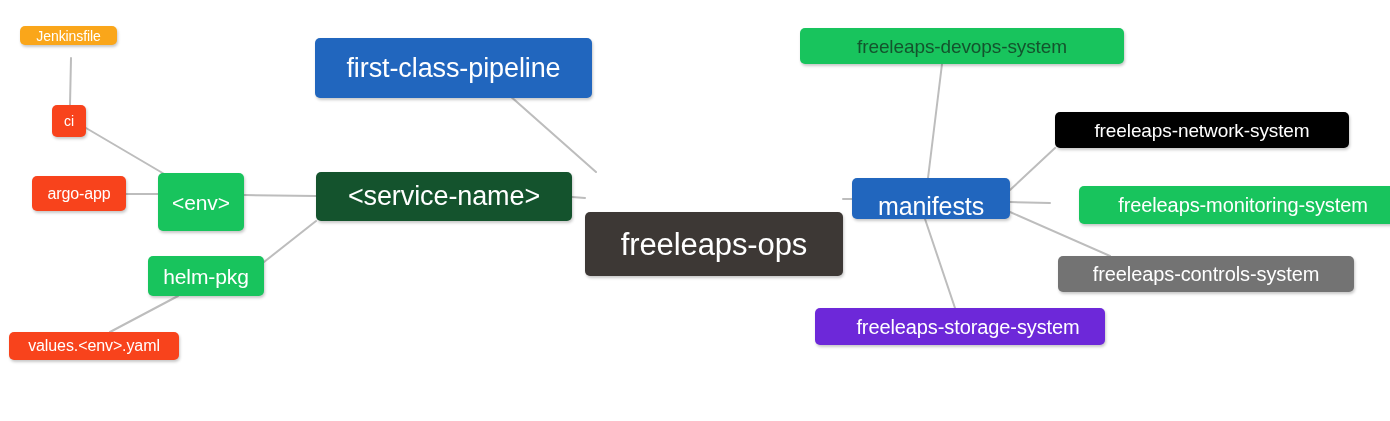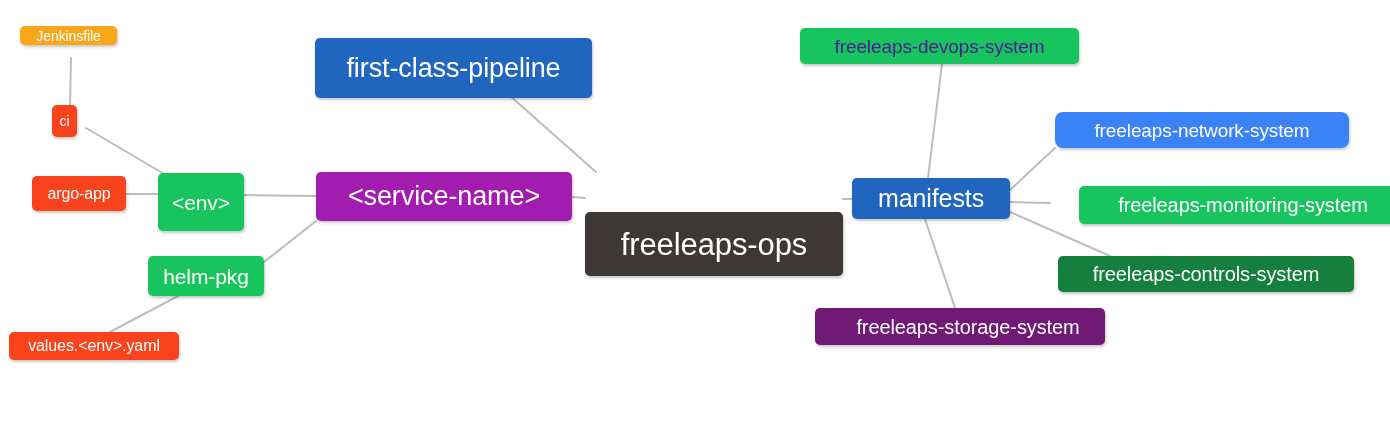--- a/index.html
+++ b/index.html
@@ -66,56 +66,56 @@
       <path class="edge" d="M 928,178 L 942,64"></path>
       <path class="edge" d="M 1010,190 L 1055,148"></path>
       <path class="edge" d="M 1010,202 L 1050,203"></path>
       <path class="edge" d="M 1010,212 L 1110,256"></path>
       <path class="edge" d="M 925,219 L 955,308"></path>
     </svg>
   <div id="node-layer">
       <div class="node" style="left: 20px; top: 26px; width: 97px; height: 19px; background: rgb(250, 166, 26); color: rgb(255, 255, 255); font-size: 14px;">
         <span class="node-label">Jenkinsfile</span>
       </div>
-      <div class="node" style="left: 52px; top: 105px; width: 25px; height: 32px; background: rgb(248, 67, 28); color: rgb(255, 255, 255); font-size: 14px;">
+      <div class="node" style="left: 52px; top: 105px; width: 34px; height: 32px; background: rgb(248, 67, 28); color: rgb(255, 255, 255); font-size: 14px;">
         <span class="node-label">ci</span>
       </div>
       <div class="node" style="left: 32px; top: 176px; width: 94px; height: 35px; background: rgb(248, 67, 28); color: rgb(255, 255, 255); font-size: 16px;">
         <span class="node-label">argo-app</span>
       </div>
       <div class="node" style="left: 158px; top: 173px; width: 86px; height: 58px; background: rgb(24, 196, 93); color: rgb(255, 255, 255); font-size: 21px;">
         <span class="node-label">&lt;env&gt;</span>
       </div>
       <div class="node" style="left: 148px; top: 256px; width: 116px; height: 40px; background: rgb(24, 196, 93); color: rgb(255, 255, 255); font-size: 21px;">
         <span class="node-label">helm-pkg</span>
       </div>
       <div class="node" style="left: 9px; top: 332px; width: 170px; height: 28px; background: rgb(248, 67, 28); color: rgb(255, 255, 255); font-size: 16px;">
         <span class="node-label">values.&lt;env&gt;.yaml</span>
       </div>
       <div class="node" style="left: 315px; top: 38px; width: 277px; height: 60px; background: rgb(33, 102, 190); color: rgb(255, 255, 255); font-size: 27px;">
         <span class="node-label">first-class-pipeline</span>
       </div>
-      <div class="node" style="left: 316px; top: 172px; width: 256px; height: 49px; background: #a21caf; color: rgb(255, 255, 255); font-size: 27px;">
+      <div class="node" style="left: 316px; top: 172px; width: 256px; height: 49px; background: #14532d; color: rgb(255, 255, 255); font-size: 27px;">
         <span class="node-label">&lt;service-name&gt;</span>
       </div>
       <div class="node" style="left: 585px; top: 172px; width: 258px; height: 64px; background: rgb(61, 56, 53); color: rgb(255, 255, 255); font-size: 31px; margin-top: 40px;">
         <span class="node-label">freeleaps-ops</span>
       </div>
-      <div class="node" style="left: 852px; top: 178px; width: 158px; height: 41px; background: rgb(33, 102, 190); color: rgb(255, 255, 255); font-size: 25px;">
+      <div class="node" style="left: 852px; top: 178px; width: 158px; height: 41px; background: rgb(33, 102, 190); color: rgb(255, 255, 255); font-size: 25px; align-items: flex-end;">
         <span class="node-label">manifests</span>
       </div>
-      <div class="node" style="left: 800px; top: 28px; width: 279px; height: 36px; background: rgb(24, 196, 93); color: #4c1d95; font-size: 19px; justify-content: center;">
+      <div class="node" style="left: 800px; top: 28px; width: 324px; height: 36px; background: rgb(24, 196, 93); color: #14532d; font-size: 19px; justify-content: center;">
         <span class="node-label">freeleaps-devops-system</span>
       </div>
-      <div class="node" style="left: 1055px; top: 112px; width: 294px; height: 36px; background: #3b82f6; color: rgb(255, 255, 255); font-size: 19px; border-radius: 8px;">
+      <div class="node" style="left: 1055px; top: 112px; width: 294px; height: 36px; background: #000000; color: rgb(255, 255, 255); font-size: 19px;">
         <span class="node-label">freeleaps-network-system</span>
       </div>
       <div class="node" style="left: 1050px; top: 186px; width: 328px; height: 38px; background: rgb(24, 196, 93); color: rgb(255, 255, 255); font-size: 20px; margin-left: 29px;">
         <span class="node-label">freeleaps-monitoring-system</span>
       </div>
-      <div class="node" style="left: 1058px; top: 256px; width: 296px; height: 36px; background: #15803d; color: rgb(255, 255, 255); font-size: 20px;">
+      <div class="node" style="left: 1058px; top: 256px; width: 296px; height: 36px; background: #737373; color: rgb(255, 255, 255); font-size: 20px;">
         <span class="node-label">freeleaps-controls-system</span>
       </div>
-      <div class="node" style="left: 815px; top: 308px; width: 290px; height: 37px; background: #701a75; color: rgb(255, 255, 255); font-size: 20px; padding-left: 16px;">
+      <div class="node" style="left: 815px; top: 308px; width: 290px; height: 37px; background: #6d28d9; color: rgb(255, 255, 255); font-size: 20px; padding-left: 16px;">
         <span class="node-label">freeleaps-storage-system</span>
       </div>
     </div>
 </div>
 
 </body></html>

